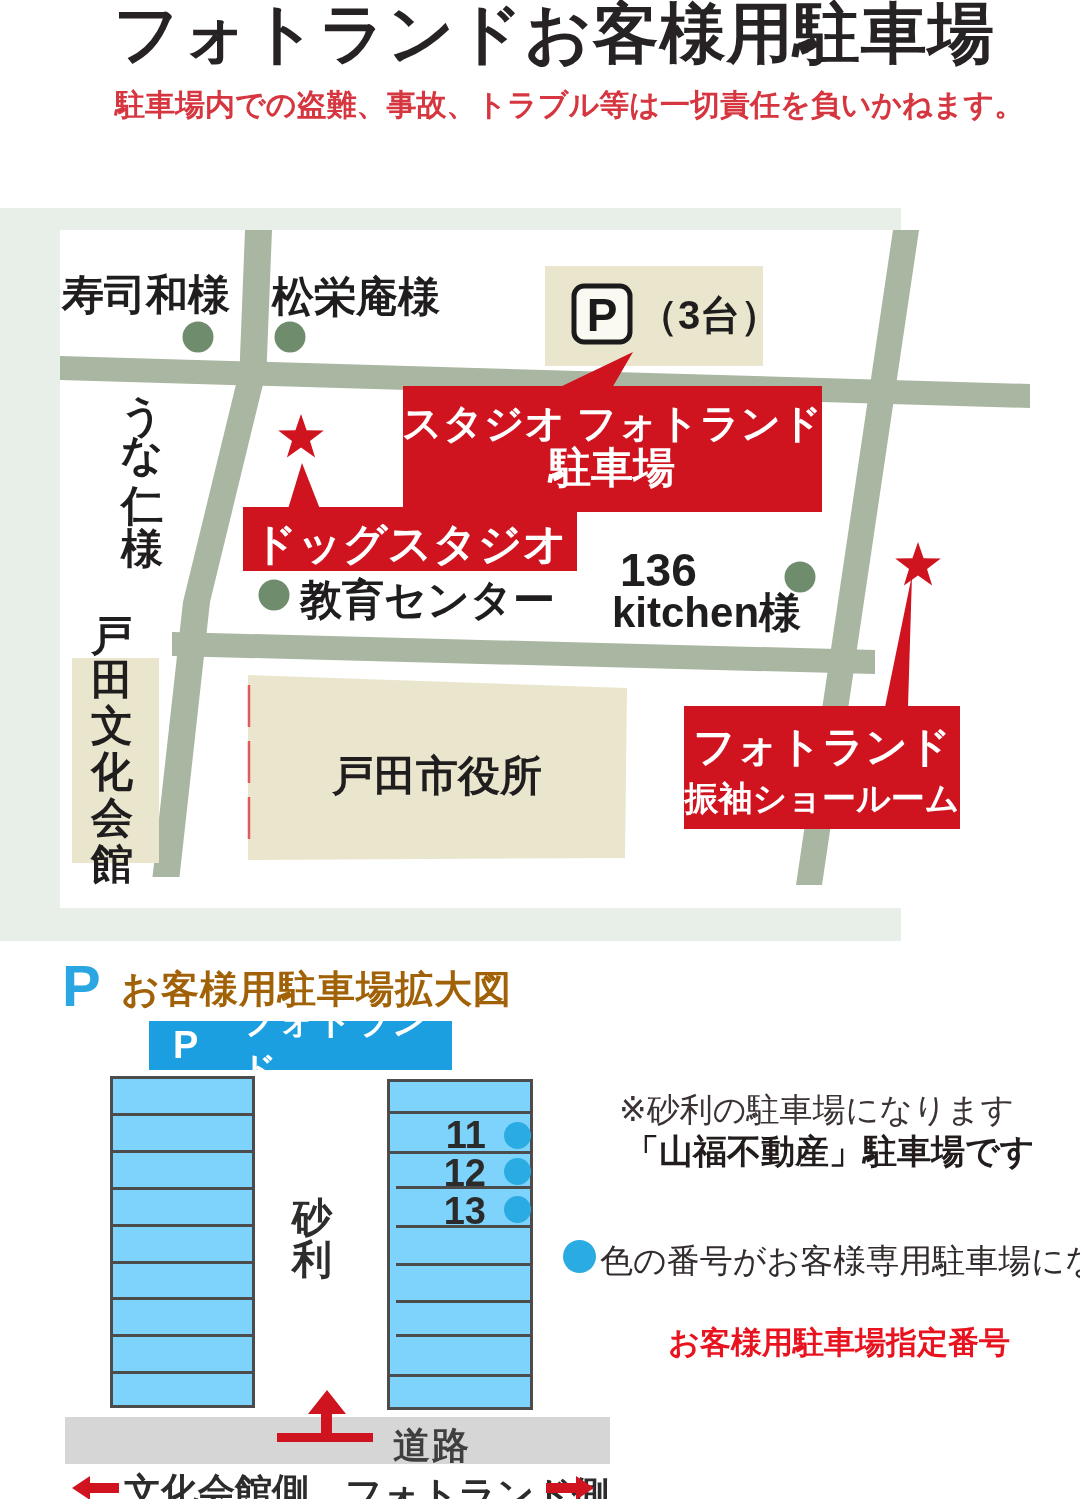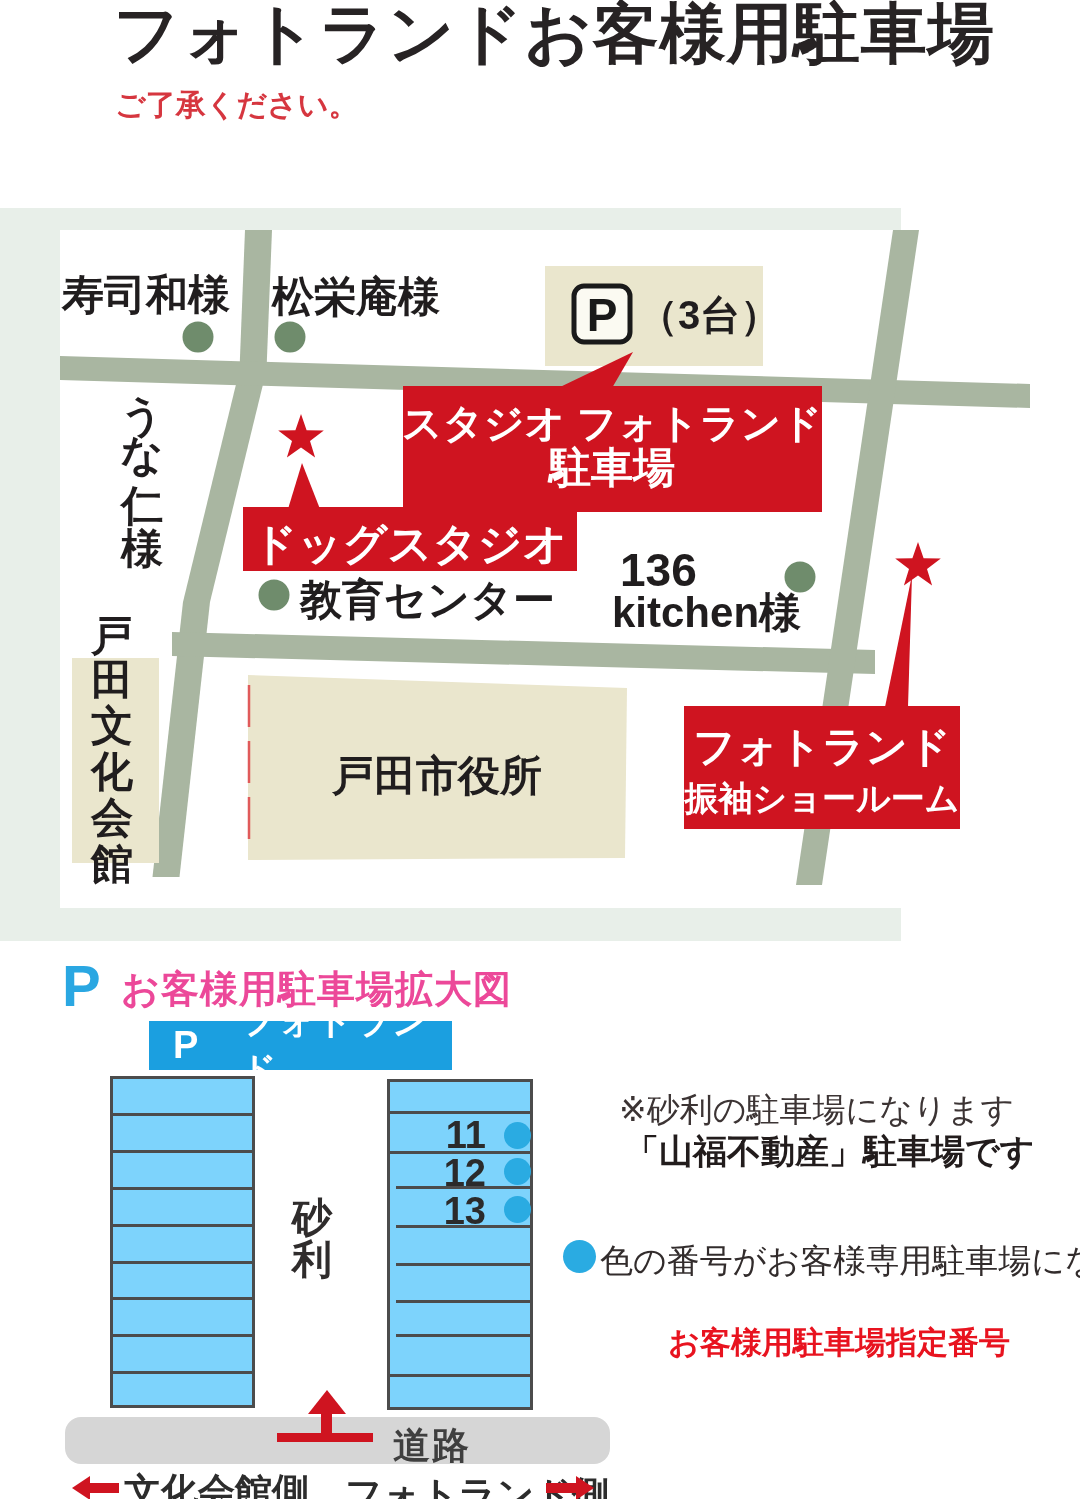--- a/index.html
+++ b/index.html
@@ -7,53 +7,53 @@
         font-family:"Liberation Sans","DejaVu Sans",sans-serif;}
   .abs{position:absolute;}
   .title{left:113px;top:-4px;font-size:66px;line-height:74px;font-weight:900;color:#272324;letter-spacing:1px;white-space:nowrap;}
   .notice{left:115px;top:84px;font-size:30px;line-height:41px;font-weight:600;color:#d6363f;white-space:nowrap;}
   .panel{left:0;top:208px;width:901px;height:733px;background:#e8efe9;}
   svg text{font-family:"Liberation Sans","DejaVu Sans",sans-serif;}
   .mt{fill:#201d1e;font-weight:700;font-size:42px;}
   .mt2{fill:#201d1e;font-weight:600;}
   .mw{fill:#ffffff;font-weight:700;}
   .sec-p{left:62px;top:952px;font-size:58px;font-weight:800;color:#2aa7e2;}
-  .sec-h{left:121px;top:964px;font-size:38px;font-weight:800;color:#ec4899;letter-spacing:1px;}
+  .sec-h{left:121px;top:964px;font-size:38px;font-weight:800;color:#a16207;letter-spacing:1px;}
   .banner{left:149px;top:1021px;width:303px;height:49px;background:#1b9fe0;display:flex;align-items:center;color:#fff;}
   .banner .bp{margin-left:24px;font-size:38px;font-weight:800;}
   .banner .bn{margin-left:42px;font-size:36px;font-weight:800;letter-spacing:1px;}
   .grid{background:#7dd3fc;border:3px solid #4c4c4c;box-sizing:border-box;}
   .gline{position:absolute;left:0;right:0;height:3px;background:#4c4c4c;}
   .spot-num{position:absolute;width:44px;text-align:right;font-size:38px;line-height:36px;font-weight:600;color:#2b2b2b;}
   .bdot{position:absolute;width:27px;height:27px;border-radius:50%;background:#2aabe2;}
   .gravel{left:288px;top:1196px;width:48px;text-align:center;font-size:40px;line-height:42px;font-weight:600;color:#2f2c2c;}
   .note1{left:619px;top:1088px;font-size:33px;font-weight:500;color:#3c3434;white-space:nowrap;}
   .note2{left:625px;top:1129px;font-size:34px;font-weight:800;color:#221c1c;white-space:nowrap;}
   .legend-dot{left:563px;top:1240px;width:33px;height:33px;border-radius:50%;background:#2aabe2;}
   .legend-text{left:600px;top:1239px;font-size:33px;font-weight:500;color:#322c2c;white-space:nowrap;}
   .numbers{left:610px;top:1280px;width:385px;text-align:center;font-size:37px;font-weight:500;color:#3a3a3a;letter-spacing:2px;}
   .rednote{left:610px;top:1322px;width:400px;text-align:right;font-size:31px;font-weight:700;color:#e8131f;}
-  .road{left:65px;top:1417px;width:545px;height:47px;background:#d6d6d6;border-radius:16px;}
+  .road{left:65px;top:1417px;width:545px;height:47px;background:#d6d6d6;}
   .road span{position:absolute;left:328px;top:4px;font-size:37px;font-weight:600;color:#3f3f3f;letter-spacing:2px;}
   .ent-bar{left:277px;top:1433px;width:96px;height:9px;background:#cf1420;}
   .ent-shaft{left:321px;top:1412px;width:11px;height:29px;background:#cf1420;}
   .ent-head{left:308px;top:1390px;width:0;height:0;border-left:19px solid transparent;border-right:19px solid transparent;border-bottom:24px solid #cf1420;}
   .dir-label{font-size:37px;font-weight:700;color:#2c2c2c;white-space:nowrap;}
   .arr-shaft{height:10px;background:#cf1420;}
   .arr-head-l{width:0;height:0;border-top:12px solid transparent;border-bottom:12px solid transparent;border-right:18px solid #cf1420;}
   .arr-head-r{width:0;height:0;border-top:12px solid transparent;border-bottom:12px solid transparent;border-left:18px solid #cf1420;}
 </style>
 </head>
 <body>
 
 <div id="page">
 
   <div class="abs title">フォトランドお客様用駐車場</div>
   <div class="abs notice">
-    <div>ご了承ください。</div>
+    <div>駐車場内での盗難、事故、トラブル等は一切責任を負いかねます。</div>
   </div>
 
   <div class="abs panel">
     <svg class="abs" style="left:60px;top:22px" width="970" height="678" viewBox="0 0 970 678">
       <rect x="0" y="0" width="970" height="678" fill="#ffffff"></rect>
 
       <g fill="#a9b6a1">
         <polygon points="185,0 212,0 206.5,140 179.5,140"></polygon>
         <polygon points="179.5,140 206.5,140 150,372 123,372"></polygon>
         <polygon points="123,372 150,372 119.5,647 92.5,647"></polygon>

